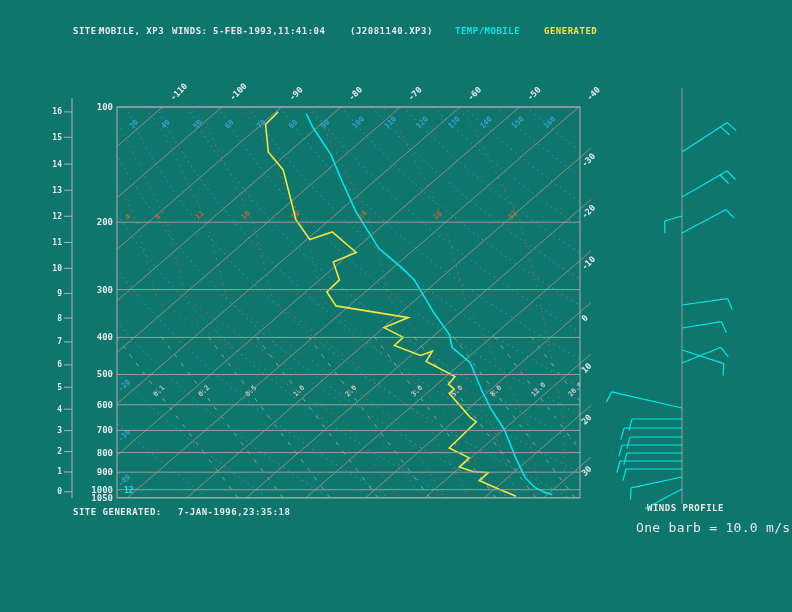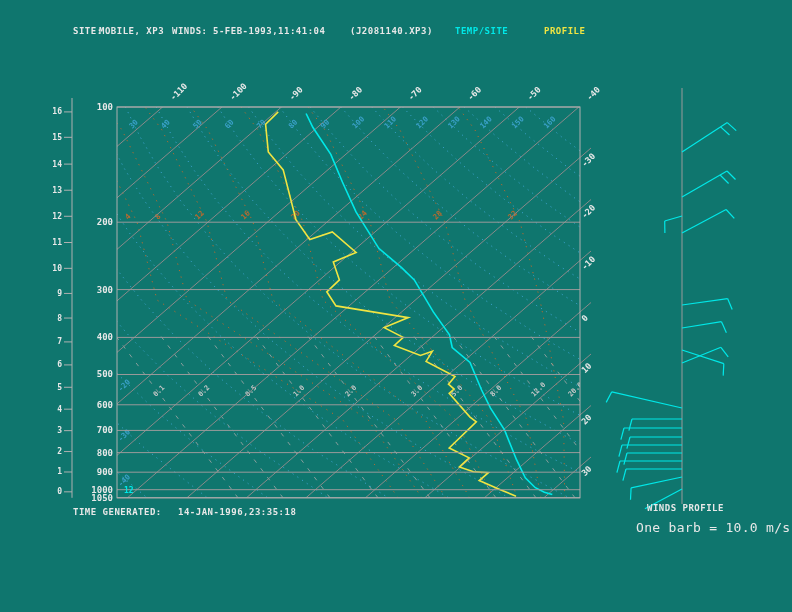--- a/index.html
+++ b/index.html
@@ -11,22 +11,22 @@
 </style>
 </head>
 <body>
 <div id="screen">
 
   <span class="txt" style="left:73px;top:26px">SITE:</span>
   <span class="txt" style="left:99px;top:26px">MOBILE, XP3</span>
   <span class="txt" style="left:172px;top:26px">WINDS:</span>
   <span class="txt" style="left:213px;top:26px">5-FEB-1993,11:41:04</span>
   <span class="txt" style="left:350px;top:26px">(J2081140.XP3)</span>
-  <span class="txt" style="left:455px;top:26px;color:#00e8e8">TEMP/SITE</span>
-  <span class="txt" style="left:544px;top:26px;color:#f0e442">PROFILE</span>
+  <span class="txt" style="left:455px;top:26px;color:#00e8e8">TEMP/MOBILE</span>
+  <span class="txt" style="left:544px;top:26px;color:#f0e442">GENERATED</span>
 
   <svg id="plot" width="792" height="612">
       <defs>
         <clipPath id="box">
           <rect x="117" y="107" width="463" height="390.8"></rect>
         </clipPath>
       </defs>
       <g clip-path="url(#box)">
         <polyline points="-90.1,107.0 -86.7,137.3 -80.9,168.8 -72.9,200.0 -61.3,234.2 -47.9,265.8 -30.1,300.3 -6.9,337.4 20.6,374.5 51.4,410.2 89.5,448.4 147.0,497.8" fill="none" stroke="#3aa0c8" stroke-width="1" stroke-dasharray="1.2 4.5"></polyline>
         <polyline points="-59.3,107.0 -54.2,137.3 -46.7,168.8 -36.8,200.0 -23.0,234.2 -7.5,265.8 12.9,300.3 38.8,337.4 69.3,374.5 103.3,410.2 144.9,448.4 207.3,497.8" fill="none" stroke="#3aa0c8" stroke-width="1" stroke-dasharray="1.2 4.5"></polyline>
@@ -238,18 +238,18 @@
         <polyline points="682.0,461.0 620.0,461.0" fill="none" stroke="#00e8e8" stroke-width="1.2"></polyline>
         <polyline points="620.0,461.0 616.9,472.6" fill="none" stroke="#00e8e8" stroke-width="1.2"></polyline>
         <polyline points="682.0,469.0 626.0,469.0" fill="none" stroke="#00e8e8" stroke-width="1.2"></polyline>
         <polyline points="626.0,469.0 622.9,480.6" fill="none" stroke="#00e8e8" stroke-width="1.2"></polyline>
         <polyline points="682.0,477.0 631.1,487.8" fill="none" stroke="#00e8e8" stroke-width="1.2"></polyline>
         <polyline points="631.1,487.8 630.5,499.8" fill="none" stroke="#00e8e8" stroke-width="1.2"></polyline>
         <polyline points="682.0,489.0 644.9,508.7" fill="none" stroke="#00e8e8" stroke-width="1.2"></polyline>
       </g>
     </svg>
 
-  <span class="txt" style="left:73px;top:507px">TIME GENERATED:</span>
-  <span class="txt" style="left:178px;top:507px">14-JAN-1996,23:35:18</span>
+  <span class="txt" style="left:73px;top:507px">SITE GENERATED:</span>
+  <span class="txt" style="left:178px;top:507px">7-JAN-1996,23:35:18</span>
   <span class="txt" style="left:647px;top:503px">WINDS PROFILE</span>
   <span class="txt small" style="left:636px;top:520px;font-weight:normal">One barb = 10.0 m/s</span>
 
 </div>
 
 </body></html>

